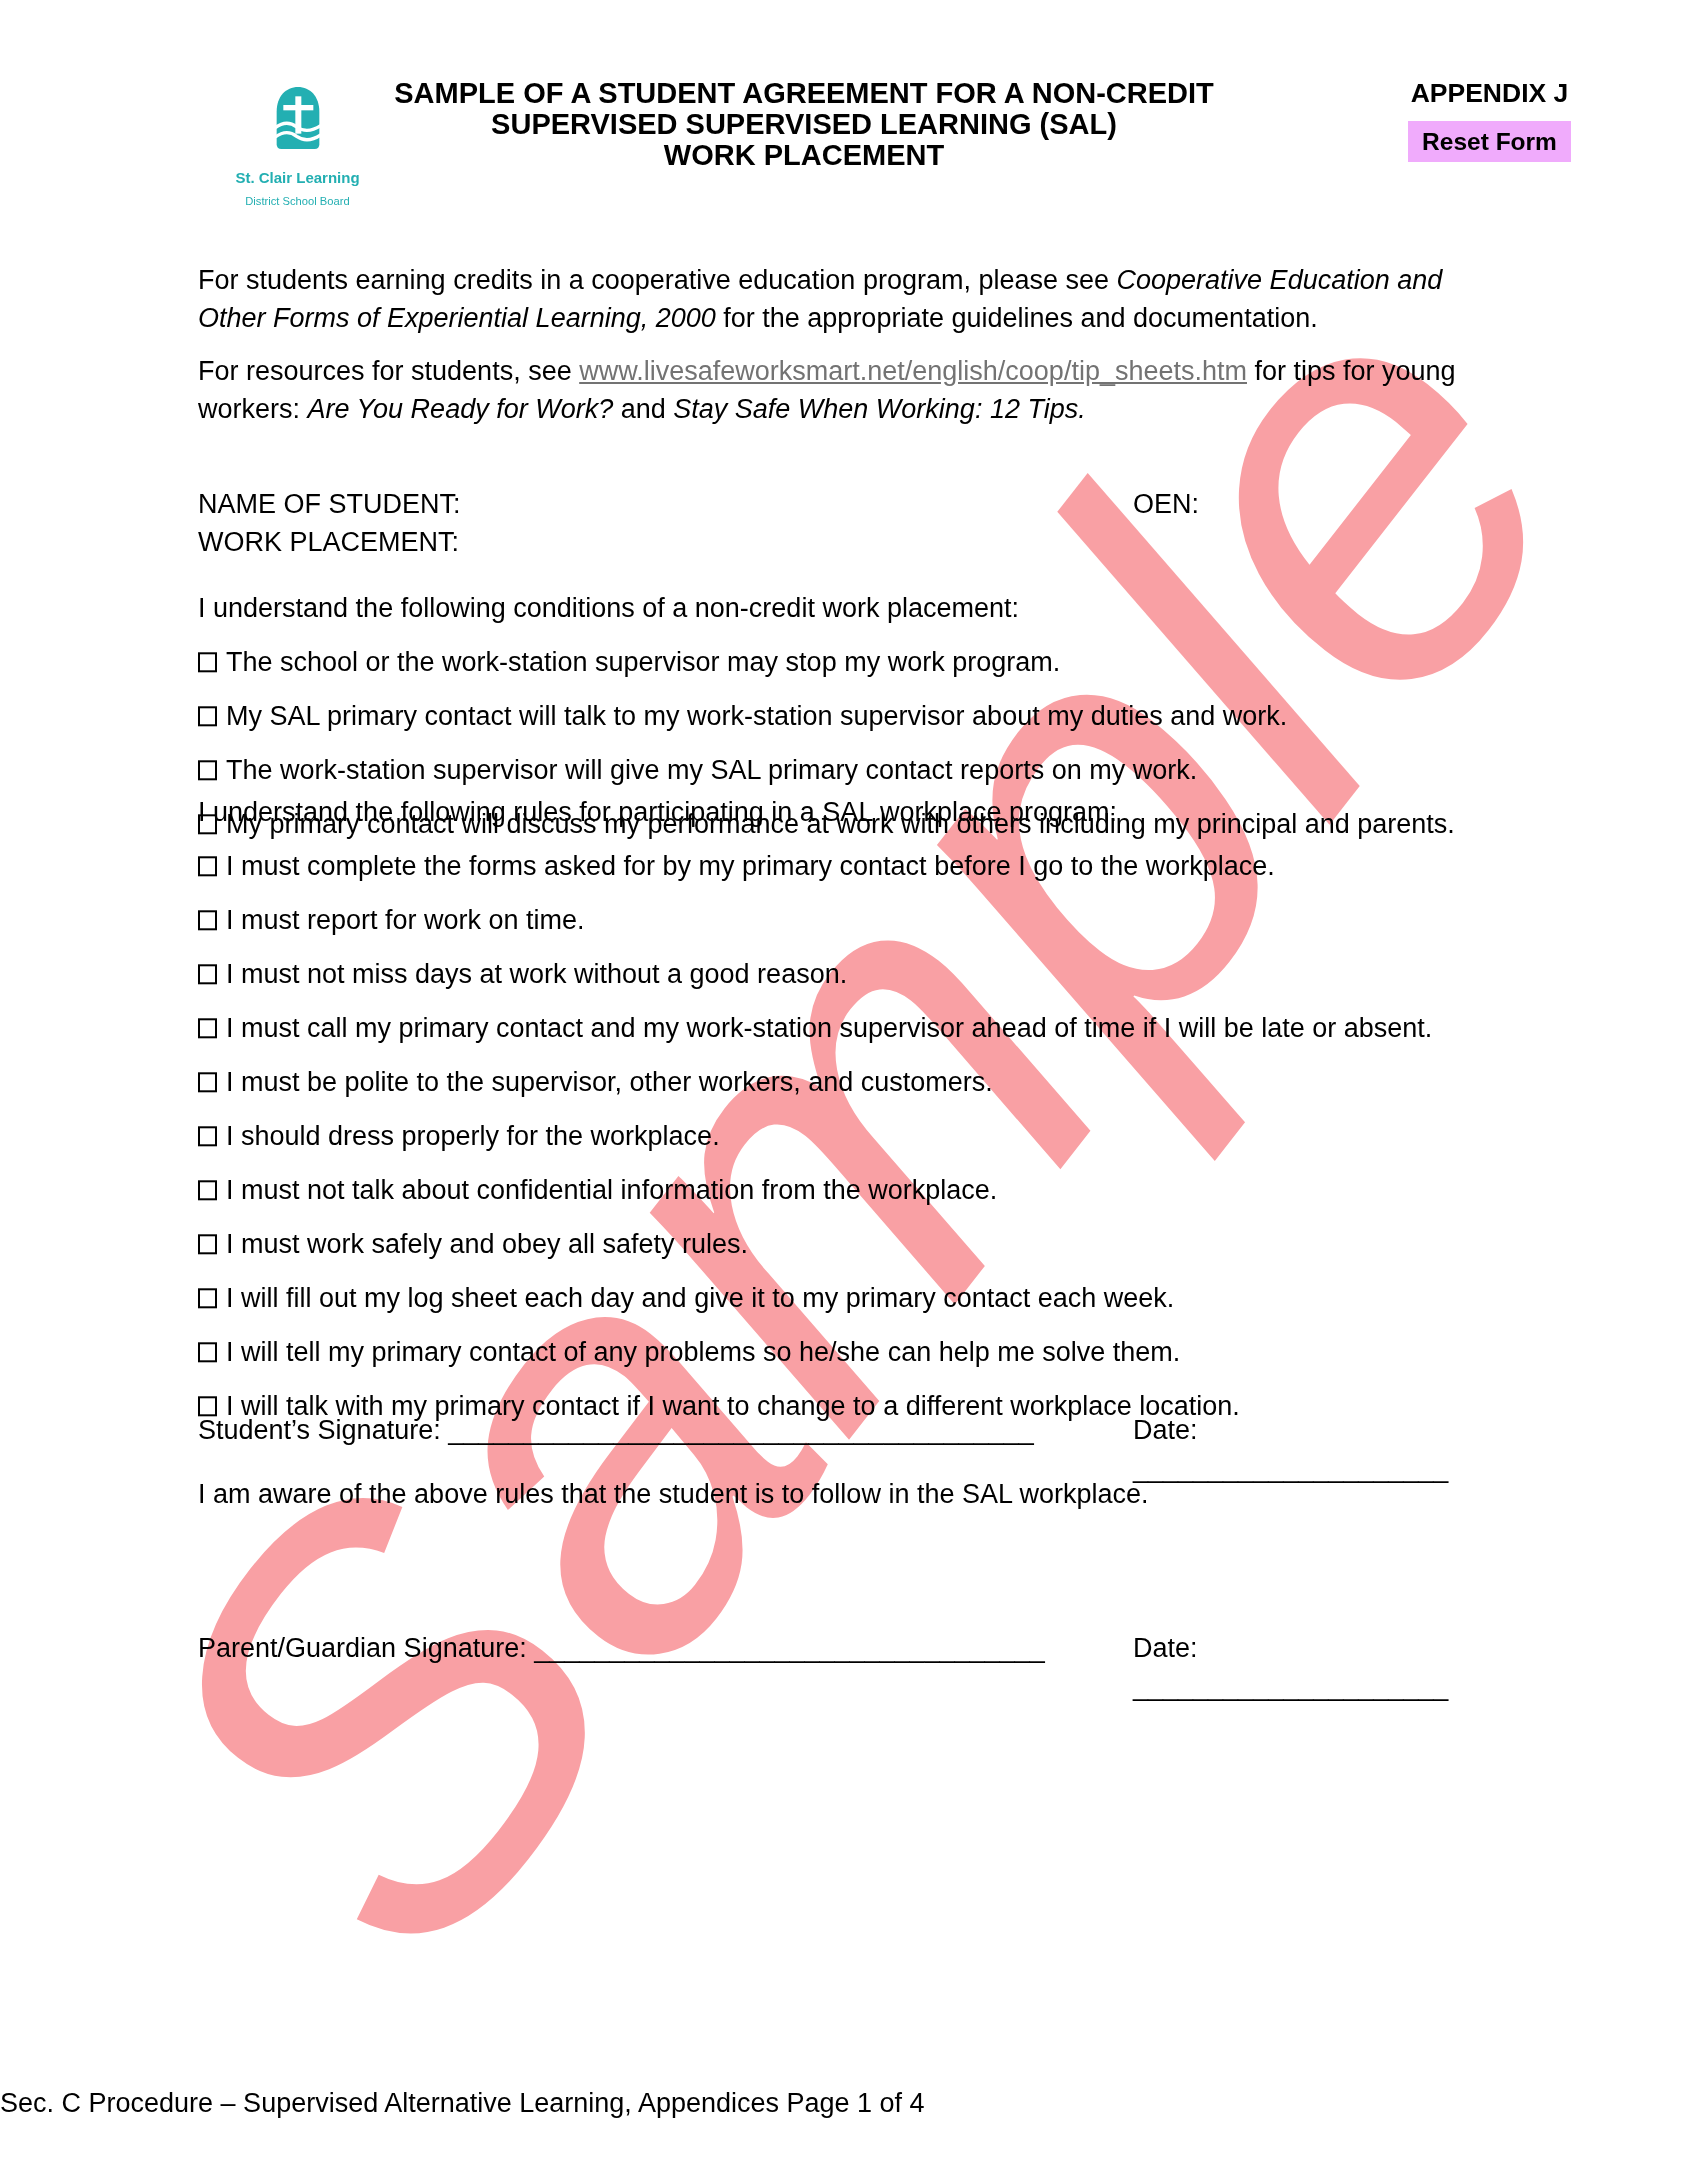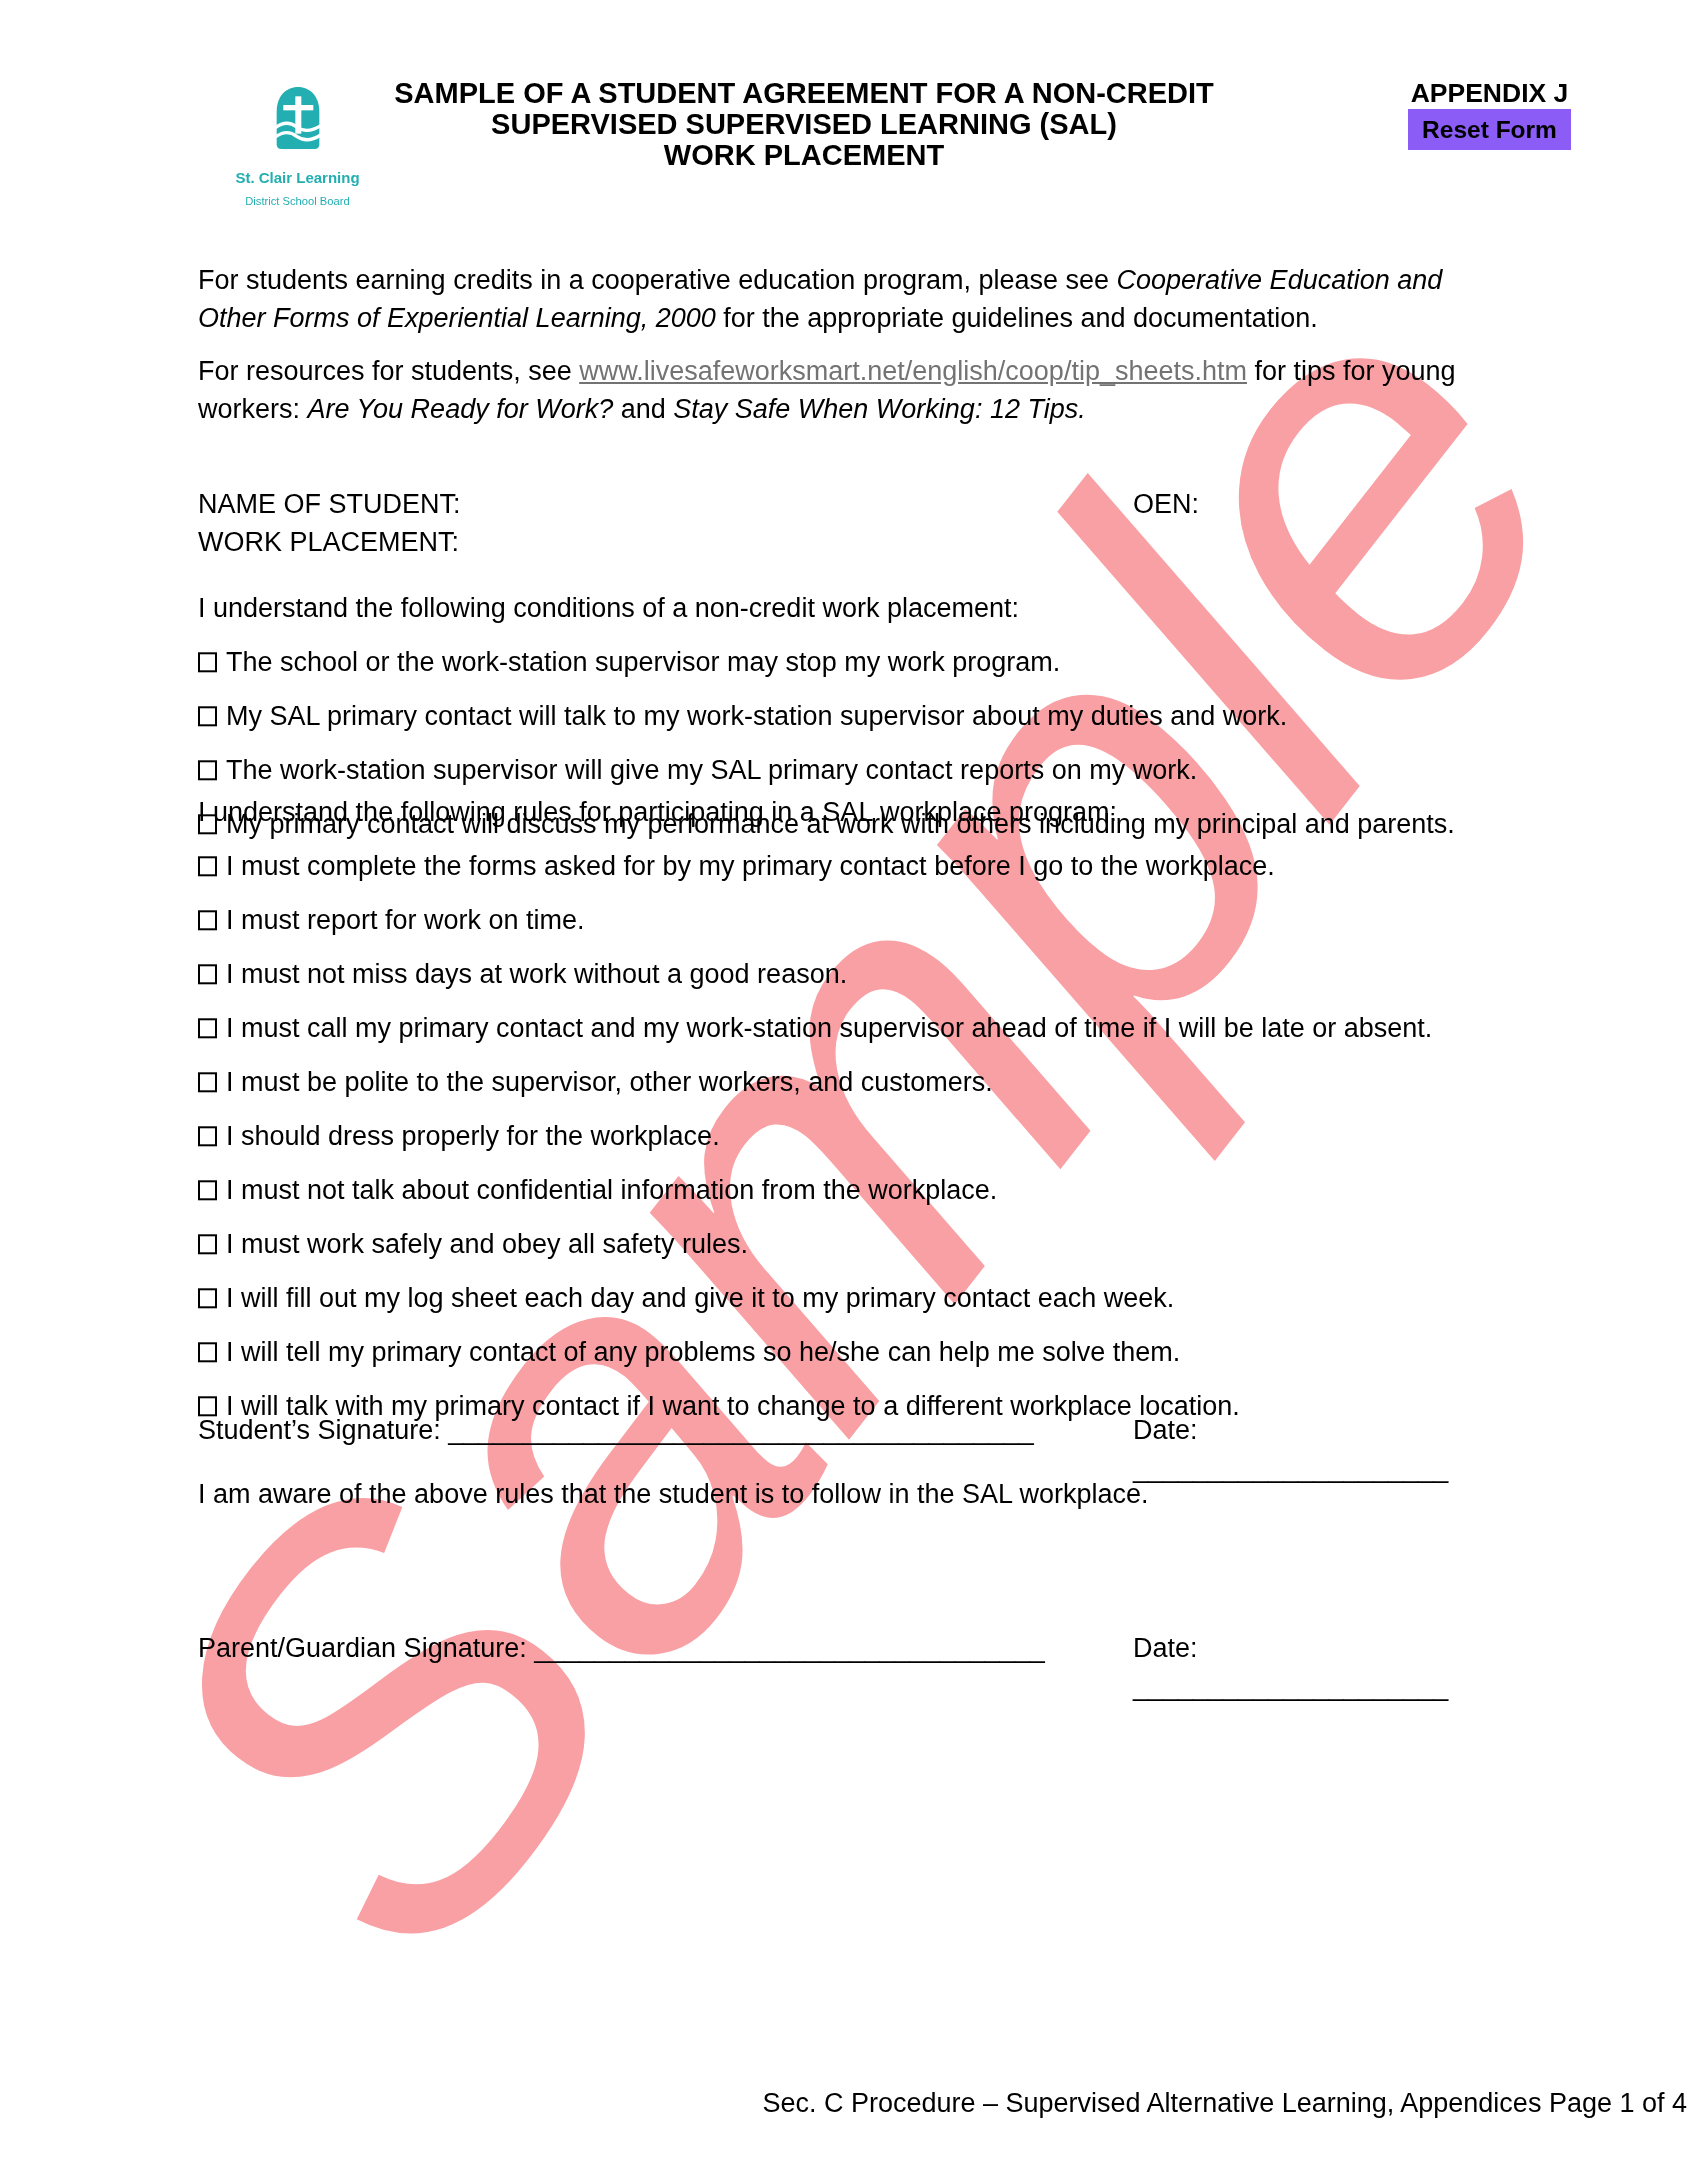--- a/index.html
+++ b/index.html
@@ -15,39 +15,39 @@
   .logo-sub  { font-size:11.2px; margin-top:9.3px; }
 
   .title {
     position:absolute; left:384px; top:78px; width:840px;
     text-align:center; font-weight:bold; font-size:29px; line-height:31px;
   }
 
   .appendix { position:absolute; left:1408px; top:78px; width:163px; text-align:center; }
   .appendix-label { font-weight:bold; font-size:26.5px; line-height:31px; }
   .reset-btn {
-    display:block; margin-top:0; width:163px; height:41px;
-    background:#8b5cf6; border:none; border-radius:0;
+    display:block; margin-top:12px; width:163px; height:41px;
+    background:#f0abfc; border:none; border-radius:0;
     font-family:inherit; font-weight:bold; font-size:24.5px; color:#000;
   }
 
   
   .sec { position:absolute; left:198px; width:1310px; font-size:27px; line-height:38px; }
   .row { position:relative; }
   .col2 { position:absolute; left:935px; top:0; }
   .it { font-style:italic; }
   a.doclink, .doclink { color:#737373; text-decoration:underline; cursor:pointer; }
 
   .item { white-space:nowrap;margin-top:16px; }
   .cb {
     display:inline-block; width:14.6px; height:16px; border:2.6px solid #000;
     margin-right:9.3px; transform:translateY(1.3px); background:transparent;
   }
 
-  .footer { position:absolute; left:0; top:2088px; width:1687px; text-align:right; font-size:27px; }
+  .footer { position:absolute; left:0; top:2088px; width:1687px; text-align:left; font-size:27px; }
 
   
   .watermark {
     position:absolute; left:853px; top:1118px;
     transform:translate(-50%,-50%) rotate(-52deg);
     font-size:562px; font-style:italic; line-height:1; white-space:nowrap;
     color:#f9a0a4; mix-blend-mode:multiply; pointer-events:none;
   }
 </style>
 </head>

